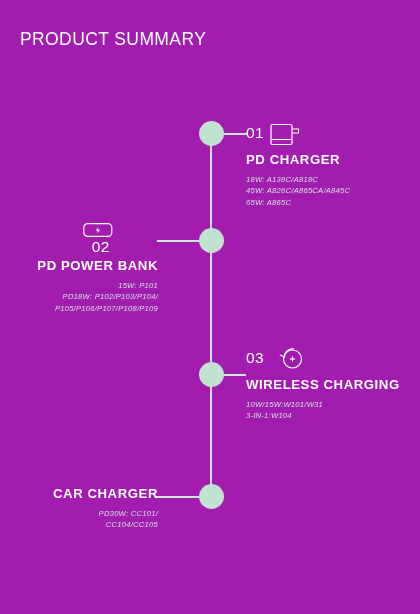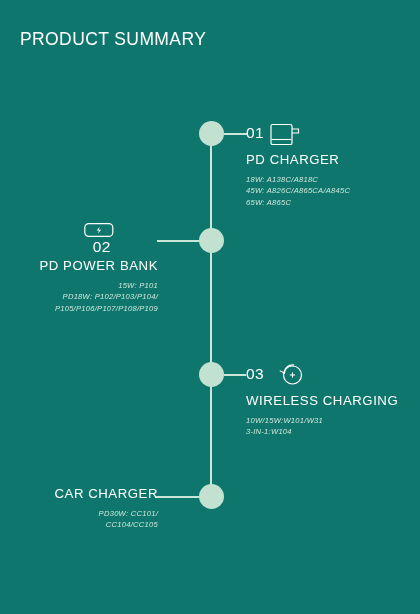--- a/index.html
+++ b/index.html
@@ -11,21 +11,21 @@
     height: 614px;
     overflow: hidden;
     background: #abd6bf;
     font-family: "Liberation Sans", sans-serif;
     -webkit-font-smoothing: antialiased;
   }
   #infographic {
     position: relative;
     width: 420px;
     height: 614px;
-    background: #0f766e;
+    background: #a21caf;
     overflow: hidden;
   }
 
   
   .page-title {
     position: absolute;
     left: 20px;
     top: 29px;
     font-size: 17.5px;
     letter-spacing: 0.4px;
@@ -95,38 +95,38 @@
   .sec-icon {
     display: block;
     line-height: 0;
   }
 
   .sec-title {
     font-size: 13.2px;
     color: #ffffff;
     letter-spacing: 0.55px;
     white-space: nowrap;
-    font-weight: 400;
+    font-weight: 700;
   }
   .section.right .sec-title { margin-top: 5px; }
   .section.left  .sec-title { margin-top: 4px; }
 
   .sec-specs {
     margin-top: 7px;
     font-size: 7.6px;
     color: #cfe7da;
     letter-spacing: 0.25px;
     line-height: 11.4px;
   }
   .sec-specs div { white-space: nowrap; font-style: italic; }
 
   
   #section-01 { top: 119px; }
   #section-02 { top: 226px; }
-  #section-03 { top: 360px; }
+  #section-03 { top: 344px; }
   #section-04 { top: 482px; }
 </style>
 </head>
 <body>
 
 <div id="infographic">
 
   <div class="page-title">PRODUCT SUMMARY</div>
 
   <div class="spine"></div>

